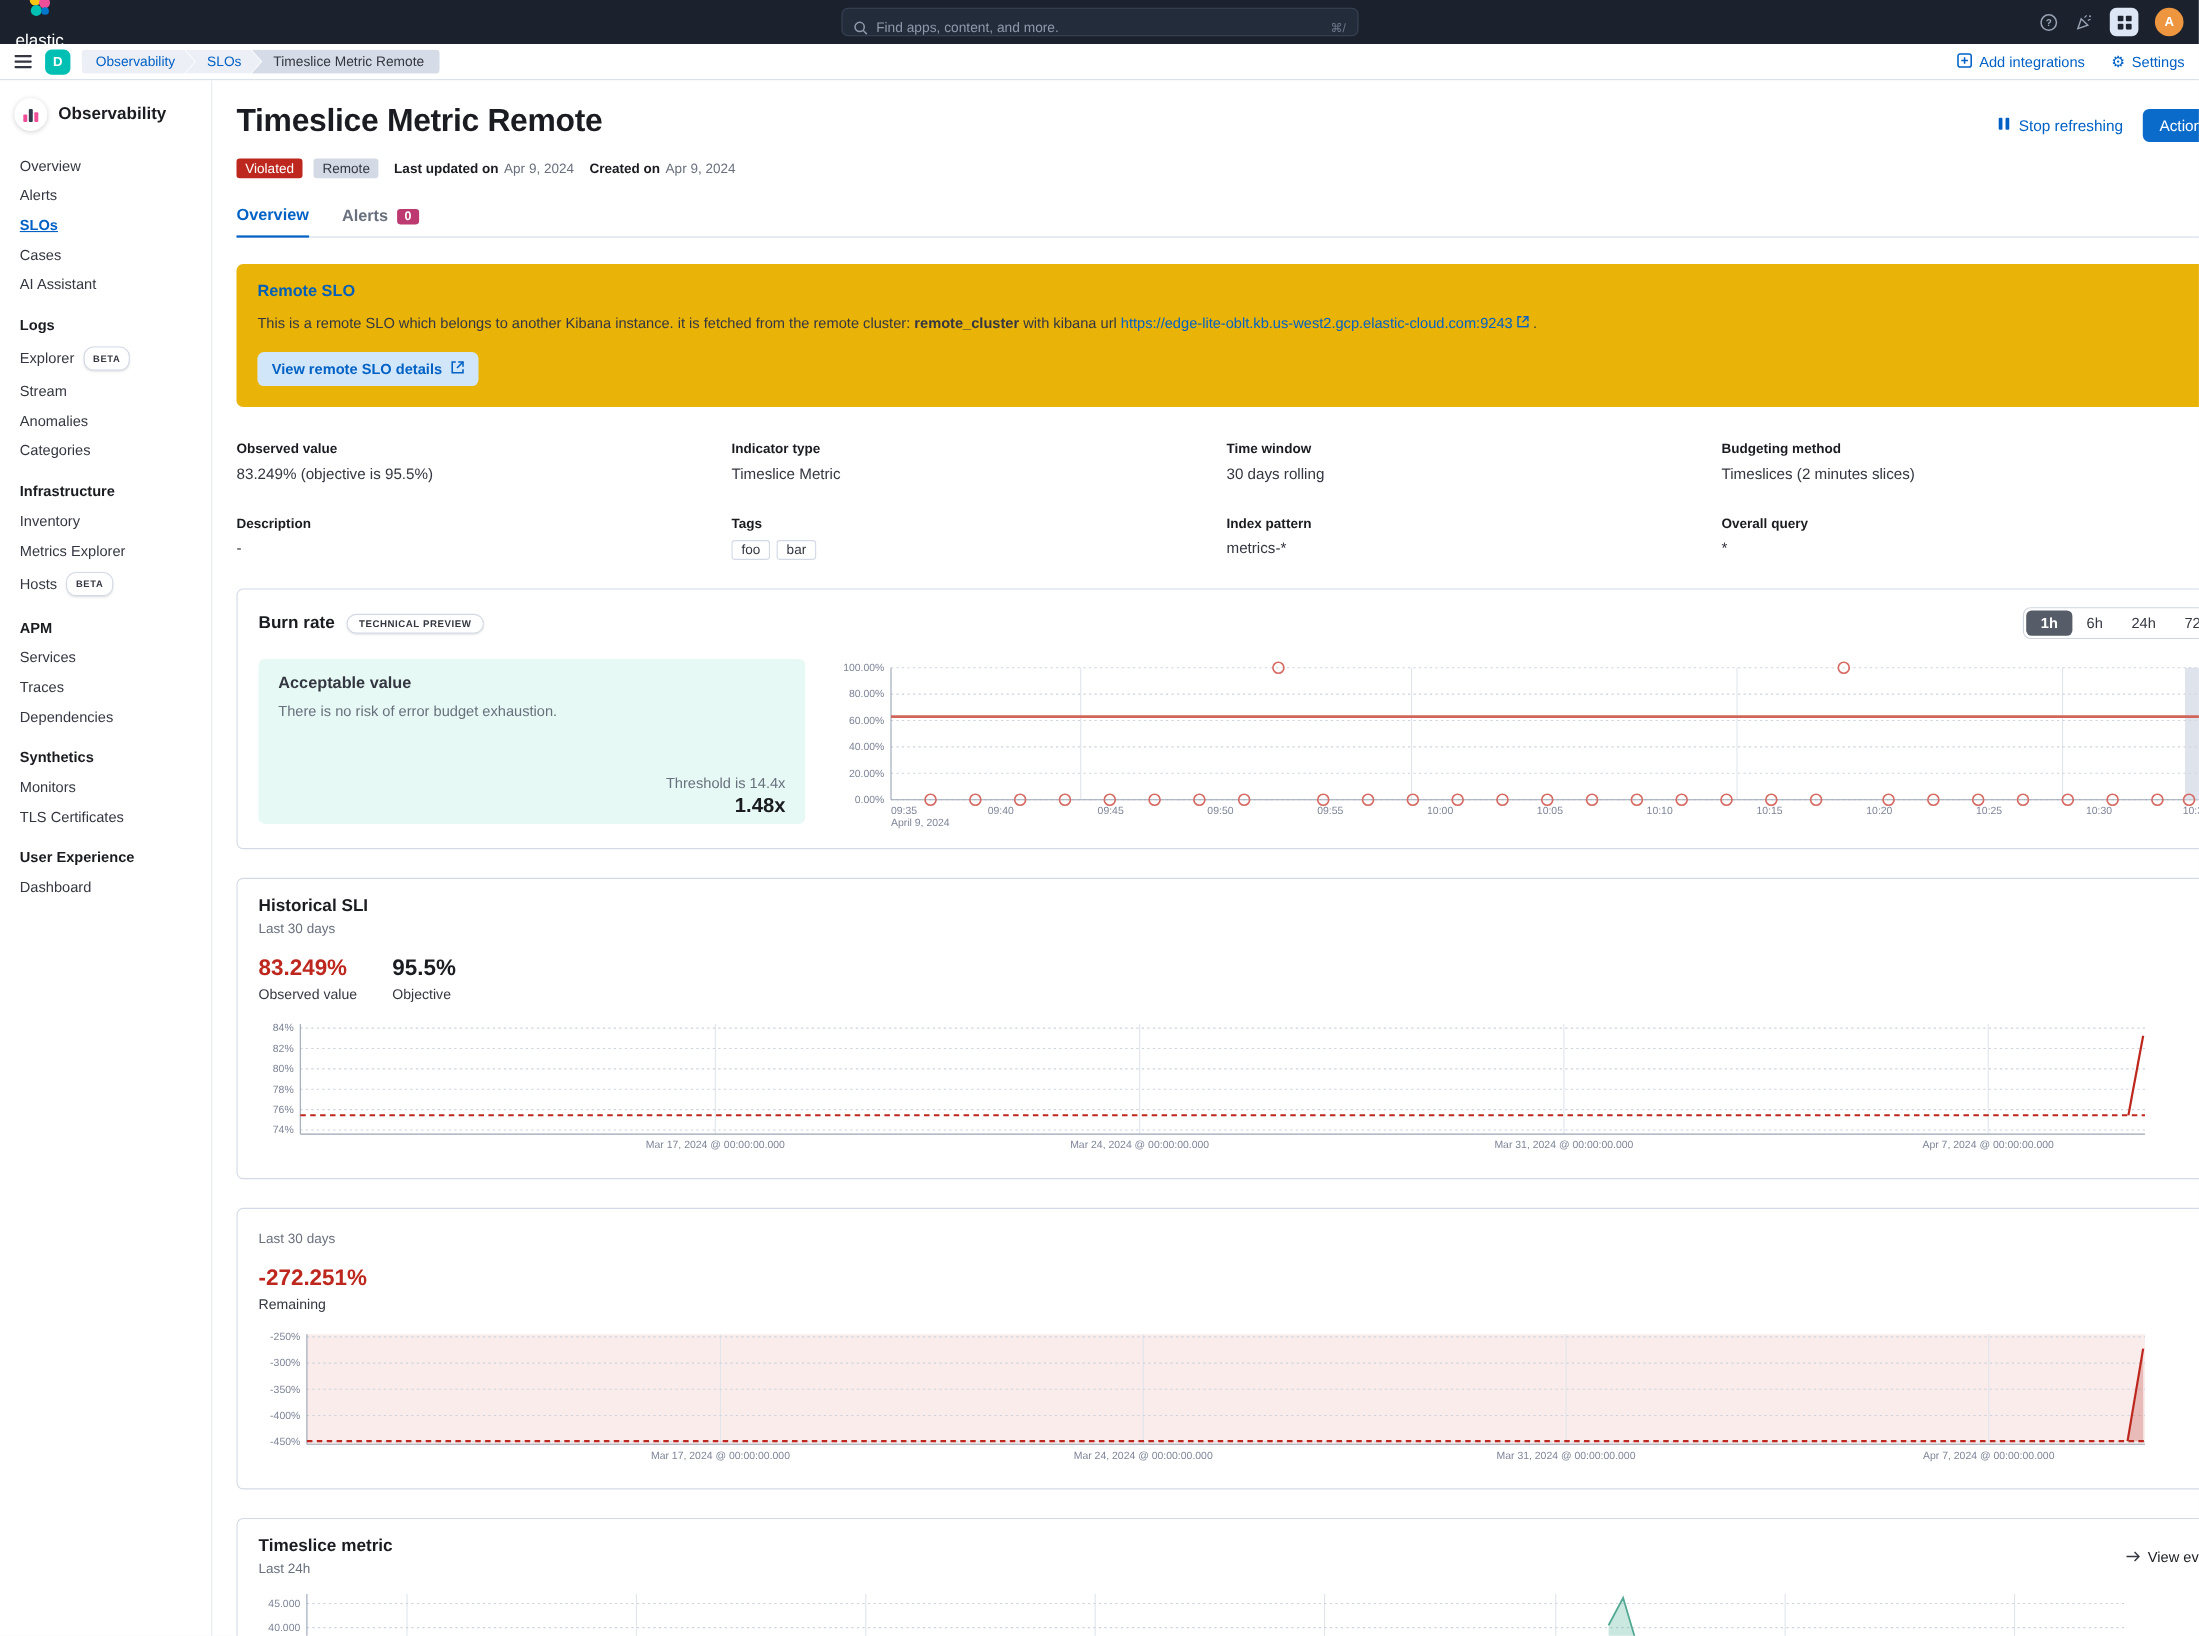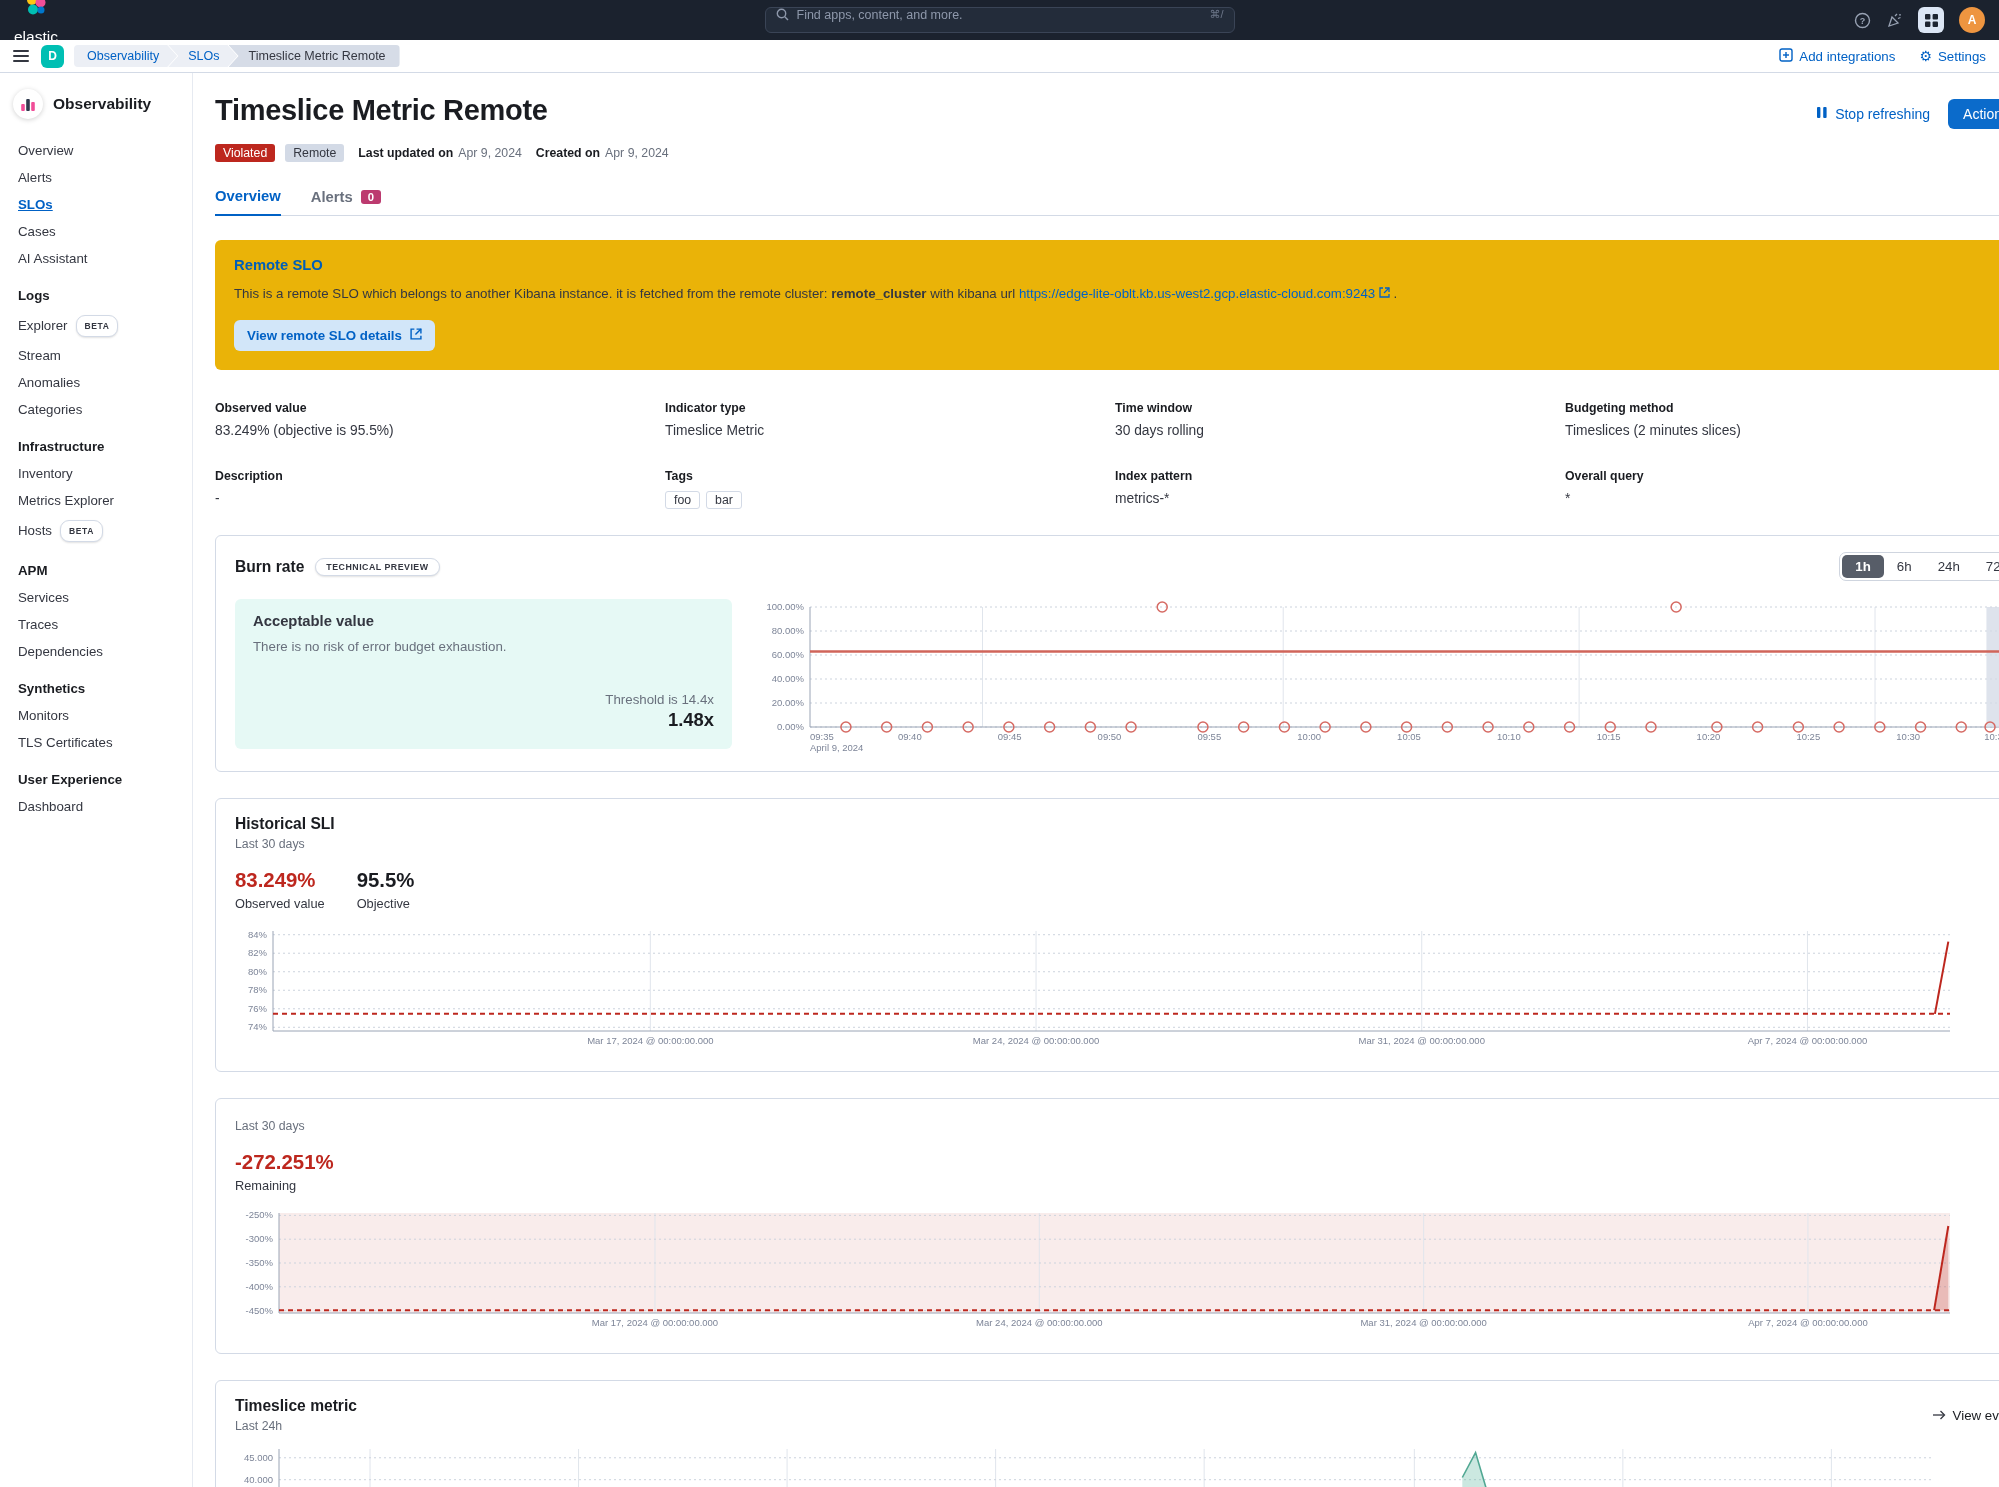--- a/index.html
+++ b/index.html
@@ -3,21 +3,21 @@
 <meta charset="utf-8">
 <style>
   * { box-sizing: border-box; margin: 0; padding: 0; }
   html,body { background:#f3f5f9; }
   body { width:1999px; height:1487px; font-family:"Liberation Sans","DejaVu Sans",sans-serif; color:#343741; overflow:hidden; }
 
   
   .top-bar { position:relative; height:40px; background:#1b222e; display:flex; align-items:center; padding:0 14px; }
   .logo { display:flex; align-items:center; gap:8px; color:#fff; font-size:15.5px;flex-direction:column; }
   .search-box { position:absolute; left:50%; transform:translateX(-50%); top:7px; width:470px; height:26px;
-    background:#232c3a; border:1px solid #3a4456; border-radius:6px; display:flex; align-items:flex-start; padding:0 10px; }
+    background:#232c3a; border:1px solid #3a4456; border-radius:6px; display:flex; align-items:flex-end; padding:0 10px; }
   .search-box input { flex:1; background:transparent; border:none; outline:none; color:#aeb6c4; font-size:12.5px; font-family:inherit; }
   .search-box input::placeholder { color:#8e98ab; }
   .shortcut { color:#6c7689; font-size:11px; }
   .top-icons { margin-left:auto; display:flex; align-items:center; gap:15px; }
   .grid-btn { width:26px; height:26px; background:#dce6f5; border-radius:6px; display:flex; align-items:center; justify-content:center; }
   .avatar { width:26px; height:26px; border-radius:50%; background:#ee9540; color:#fff; font-size:12px; font-weight:bold;
     display:flex; align-items:center; justify-content:center; }
 
   
   .nav-bar { height:33px; background:#fff; border-bottom:1px solid #d3dae6; display:flex; align-items:center; padding:0 13px; }
@@ -90,21 +90,21 @@
   .tech-badge { margin-left:11px; font-size:8.8px; font-weight:700; letter-spacing:.5px; padding:3px 10px; border-radius:10px;
     background:#fff; border:1px solid #d3dae6; box-shadow:0 1px 2px rgba(0,0,0,.12); color:#343741; }
   .range-group { margin-left:auto; display:flex; border:1px solid #cfd5df; border-radius:7px; padding:2px; background:#fff; }
   .range-btn { border:none; background:transparent; font-family:inherit; font-size:13.3px; color:#343741; padding:4px 13px; border-radius:5px; cursor:pointer; }
   .range-btn.selected { background:#575d68; color:#fff; font-weight:600; }
 
   .burn-content { display:flex; gap:26px; margin-top:18px; }
   .accept-box { width:497px; height:150px; background:#e6f9f5; border-radius:6px; padding:14px 18px; position:relative; flex-shrink:0; }
   .accept-title { font-size:14.8px; font-weight:700; color:#343741; }
   .accept-text { font-size:13.3px; color:#69707d; margin-top:10px; }
-  .accept-bottom { position:absolute; right:18px; bottom:18px; text-align:right; }
+  .accept-bottom { position:absolute; right:18px; bottom:6px; text-align:right; }
   .accept-threshold { font-size:13.3px; color:#69707d; }
   .accept-value { font-size:18.4px; font-weight:700; color:#1a1c21; margin-top:2px; }
 
   .stats-row { display:flex; gap:32px; margin-top:18px; }
   .stat-value { font-size:20.4px; font-weight:700; color:#1a1c21; }
   .stat-value.red { color:#bd271e; }
   .stat-caption { font-size:12.8px; color:#343741; margin-top:4px; }
 
   .view-events { margin-left:auto; display:flex; align-items:center; gap:7px; font-size:13.3px; color:#1a1c21; cursor:pointer; }
 

